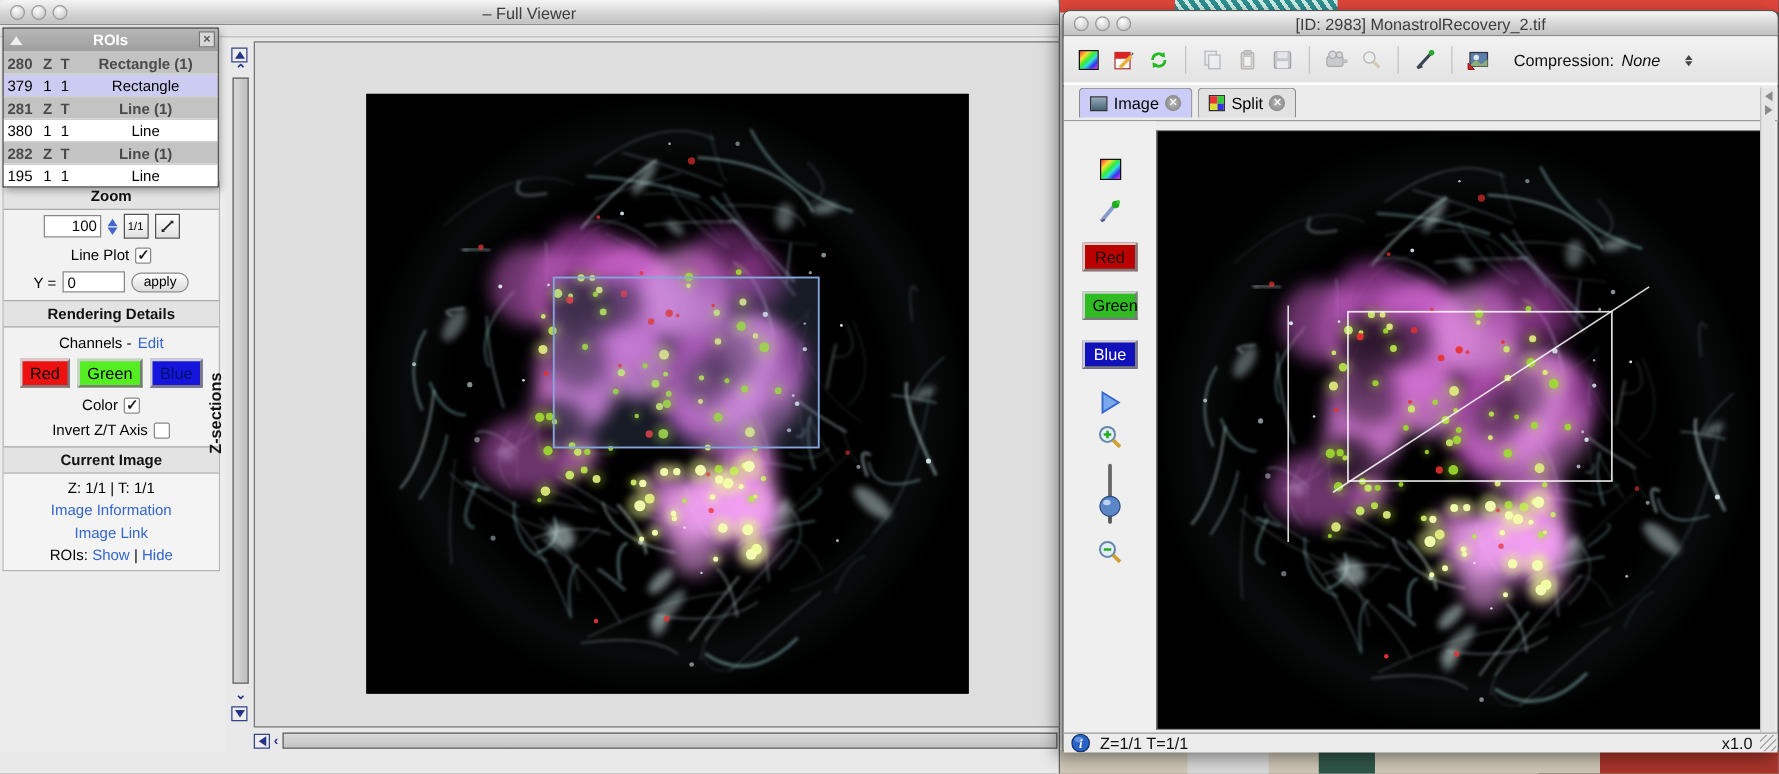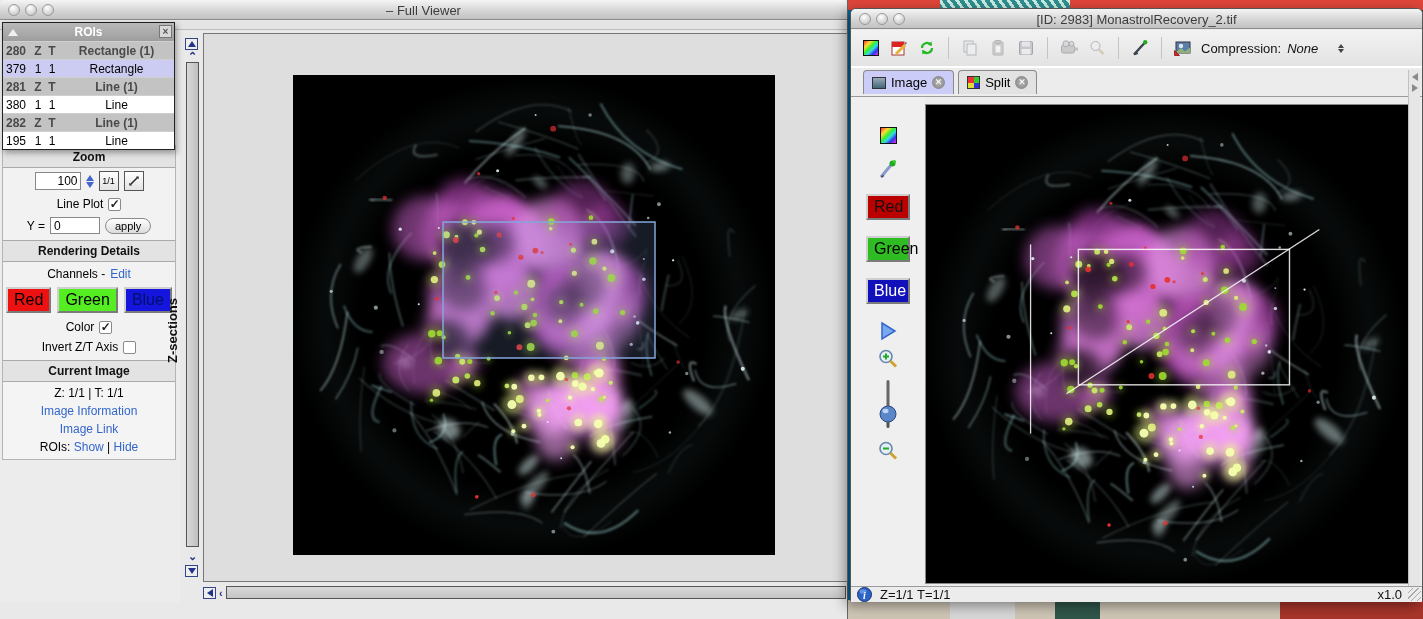--- a/index.html
+++ b/index.html
@@ -1,18 +1,18 @@
 <!DOCTYPE html>
 <html><head>
 <meta charset="utf-8">
 <style>
   * { margin:0; padding:0; box-sizing:border-box; }
   html,body { width:1423px; height:619px; overflow:hidden; background:#444;
     font-family:"Liberation Sans", sans-serif; }
-  #stage { position:relative; width:1231px; height:619px; background:#0369a1; }
+  #stage { position:relative; width:1231px; height:619px; background:#e5e5e5; }
 
   
   .desktop-top { position:absolute; left:845px; top:0; width:578px; height:10px; background:#e0463a; }
   .desktop-top .stripes { position:absolute; left:95px; top:0; width:130px; height:10px;
     background:repeating-linear-gradient(55deg,#2f9090 0 4px,#cdeee8 4px 7px); }
   .desktop-bottom { position:absolute; left:845px; top:600px; width:578px; height:19px; background:#cfc6b6; }
   .desktop-bottom .seg1 { position:absolute; left:105px; top:0; width:65px; height:19px; background:#d8d8d8; }
   .desktop-bottom .seg2 { position:absolute; left:210px; top:0; width:45px; height:19px; background:#30564a; }
   .desktop-bottom .seg3 { position:absolute; left:435px; top:0; width:143px; height:19px; background:#a8352a; }
 
@@ -47,21 +47,21 @@
   .checkbox { width:13px; height:13px; border:1px solid #8a8a8a; border-radius:2px; background:#fff;
     display:inline-flex; align-items:center; justify-content:center; font-size:12px; font-weight:bold; color:#222; line-height:11px; }
   .pill { border:1px solid #8a8a8a; border-radius:9px; background:linear-gradient(#fefefe,#dcdcdc);
     font-size:11px; padding:1px 9px; display:inline-flex; align-items:center; gap:4px; }
   .mini-steppers { display:inline-flex; flex-direction:column; gap:1px; }
   .mini-steppers i { display:block; width:0; height:0; border-left:3px solid transparent; border-right:3px solid transparent; }
   .mini-steppers .u { border-bottom:4px solid #444; } .mini-steppers .d { border-top:4px solid #444; }
   .text-input { height:17px; border:1px solid #888; background:#fff; font-size:12px; padding:0 3px; line-height:16px; display:inline-block; }
   .link { color:#3366cc; cursor:pointer; }
   .chan-row { display:flex; justify-content:center; gap:6px; padding:3px 0 4px; }
-  .chan-btn { min-width:38px; padding:2px 6px; text-align:center; font-size:16px;
+  .chan-btn { min-width:38px; padding:2px 6px; text-align:center; font-size:13px;
     border:2px outset #cfcfcf; }
   .ci-line { text-align:center; padding:2px 0; background:#f4f4f4; }
 
   
   #z-label { position:absolute; left:160px; top:293px; width:20px; height:76px; }
   #z-label span { position:absolute; left:-26px; top:30px; transform:rotate(-90deg); transform-origin:center;
     font-size:13px; font-weight:bold; color:#111; white-space:nowrap; display:block; width:76px; text-align:center;}
   .arrow-box { width:13px; height:12px; border:1px solid #334488; background:#eee;
     display:flex; align-items:center; justify-content:center; }
   .tri-up { width:0;height:0;border-left:4px solid transparent;border-right:4px solid transparent;border-bottom:6px solid #223388; }
@@ -105,21 +105,21 @@
   .roi-row.plain { background:#fff; color:#000; }
 
   
   #win-right { position:absolute; left:850px; top:8px; width:573px; height:593px; background:#ececec;
     border:1px solid #555; border-radius:6px 6px 0 0; box-shadow:-4px 4px 14px rgba(0,0,0,.45); }
   #rw-toolbar { position:absolute; left:0; top:21px; width:100%; height:38px;
     background:linear-gradient(#f2f2f2,#e3e3e3); border-bottom:2px solid #fff; display:flex; align-items:center; padding-left:10px; gap:8px; }
   .tb-sep { width:1px; height:22px; background:#c4c4c4; margin:0 3px; }
   .tb-icon { width:20px; height:20px; display:flex; align-items:center; justify-content:center; }
   .disabled { opacity:.42; filter:grayscale(.6); }
-  #compression-wrap { display:flex; align-items:center; gap:6px; font-size:13px; color:#111; margin-left:0; }
+  #compression-wrap { display:flex; align-items:center; gap:6px; font-size:13px; color:#111; margin-left:10px; }
   #compression-value { font-style:italic; }
 
   #rw-tabbar { position:absolute; left:0; top:61px; width:100%; height:27px; background:#ececec;
     border-bottom:1px solid #9a9a9a; display:flex; padding-left:12px; gap:4px; }
   .tab { height:24px; display:flex; align-items:center; gap:5px; padding:0 8px;
     border:1px solid #8a8a8a; border-bottom:none; border-radius:4px 4px 0 0; background:#e2e2e2; font-size:13px; }
   .tab.active { background:#ccccf8; }
   .tab-close { width:13px; height:13px; border-radius:50%; background:radial-gradient(#bbb,#777);
     color:#fff; font-size:9px; line-height:13px; text-align:center; }
   .tab-img-icon { width:14px; height:12px; border:1px solid #333; background:linear-gradient(#9ab,#467); }

